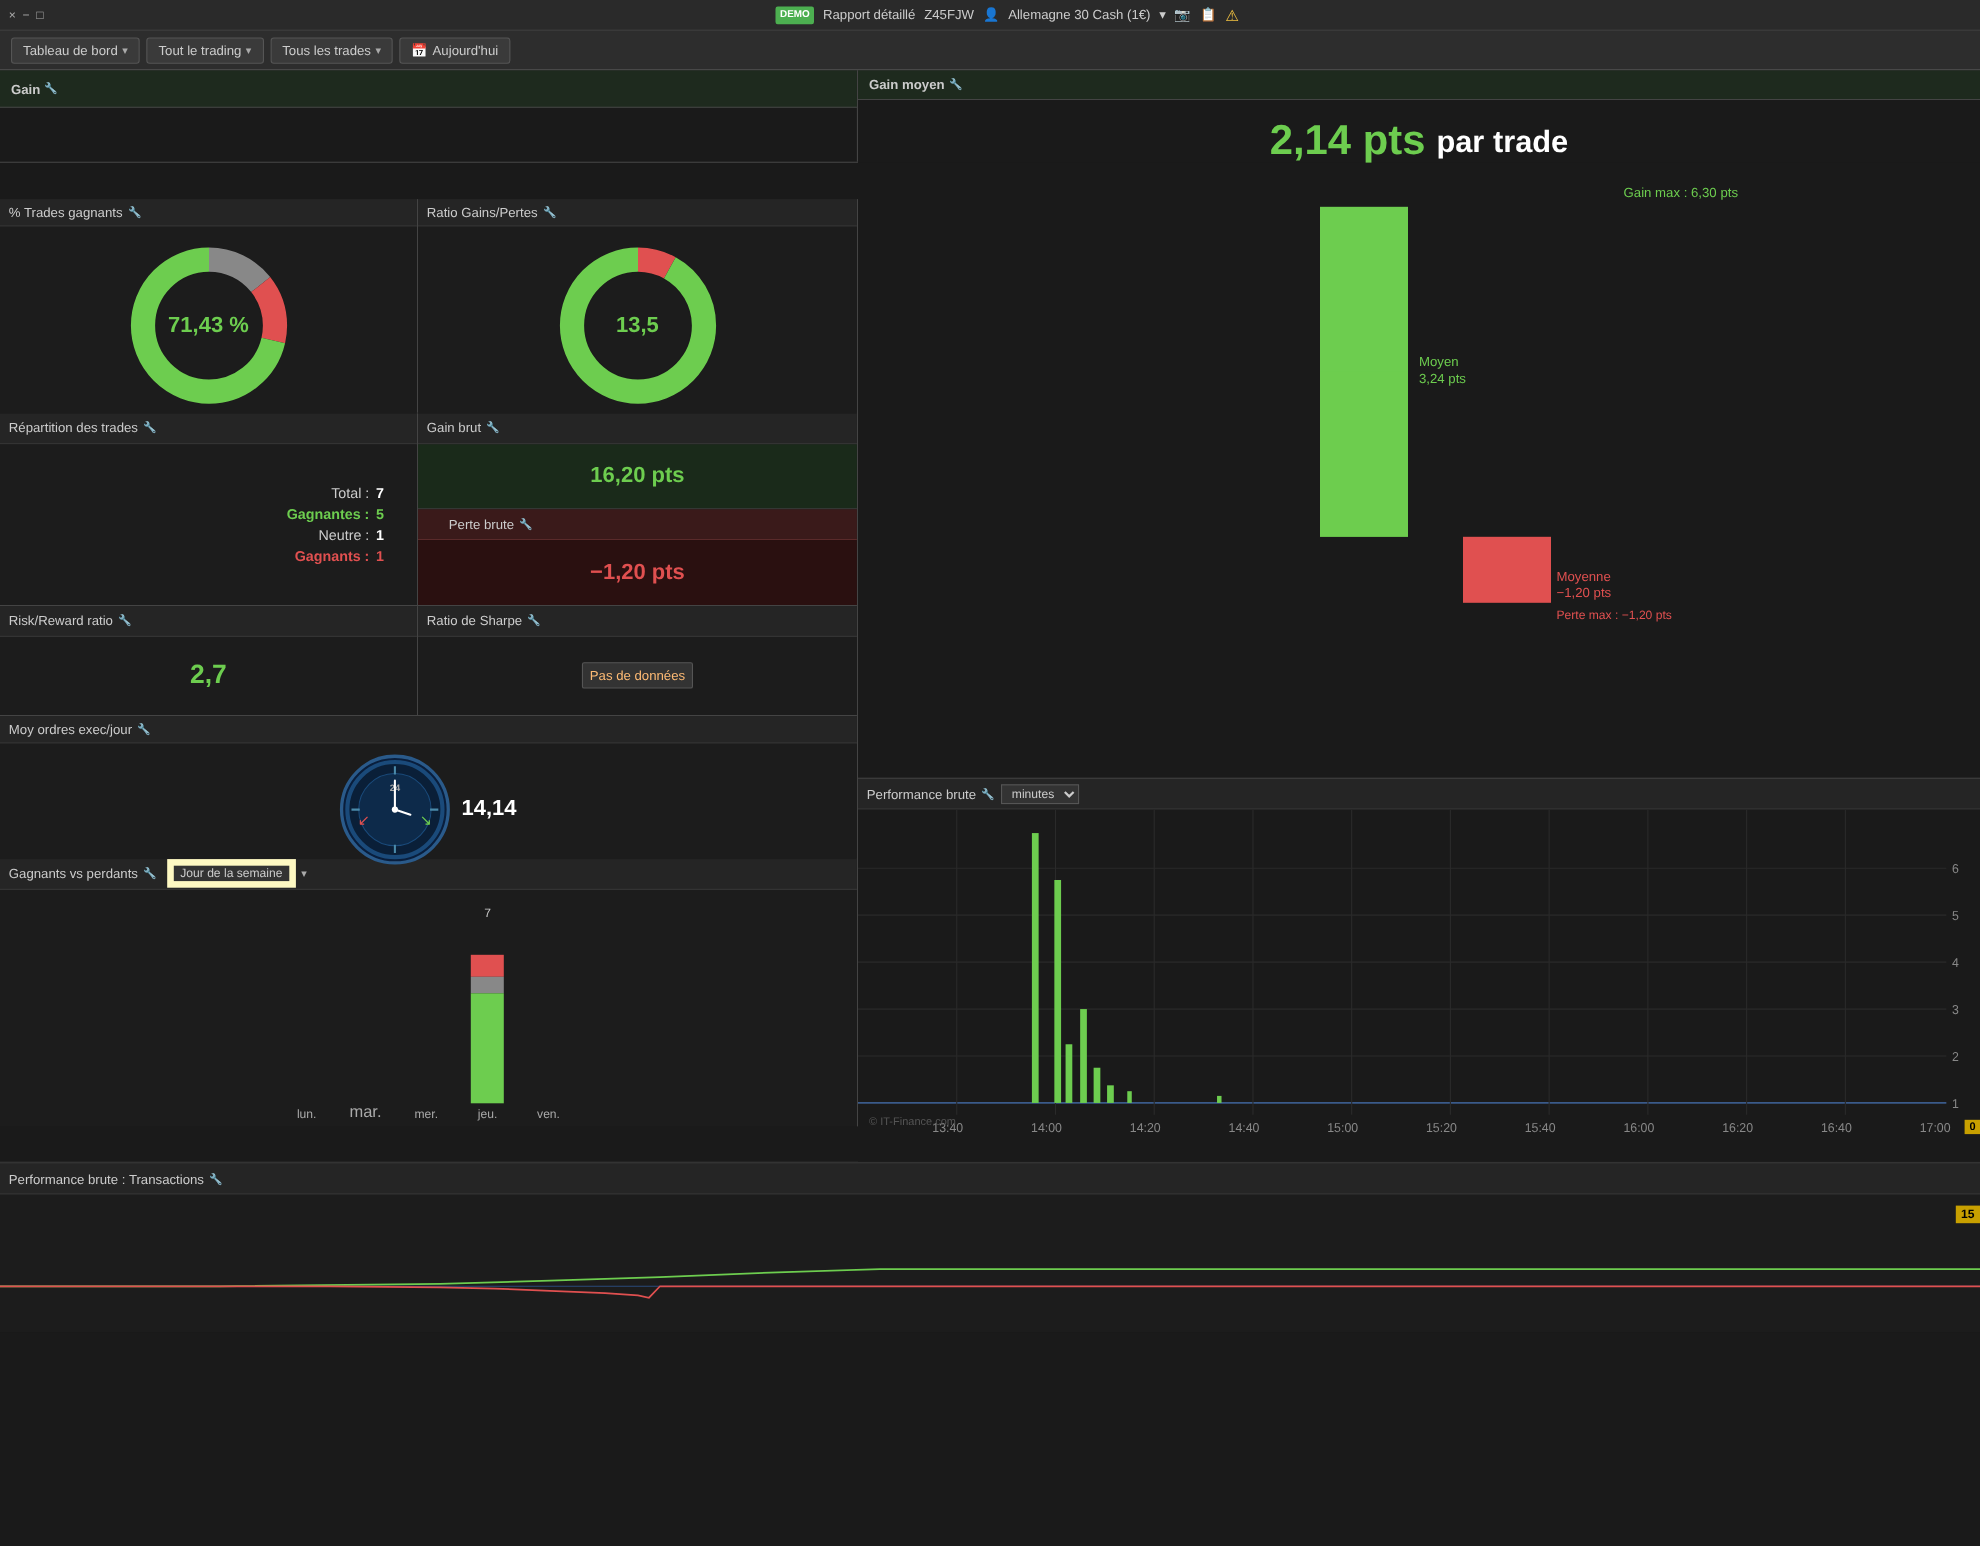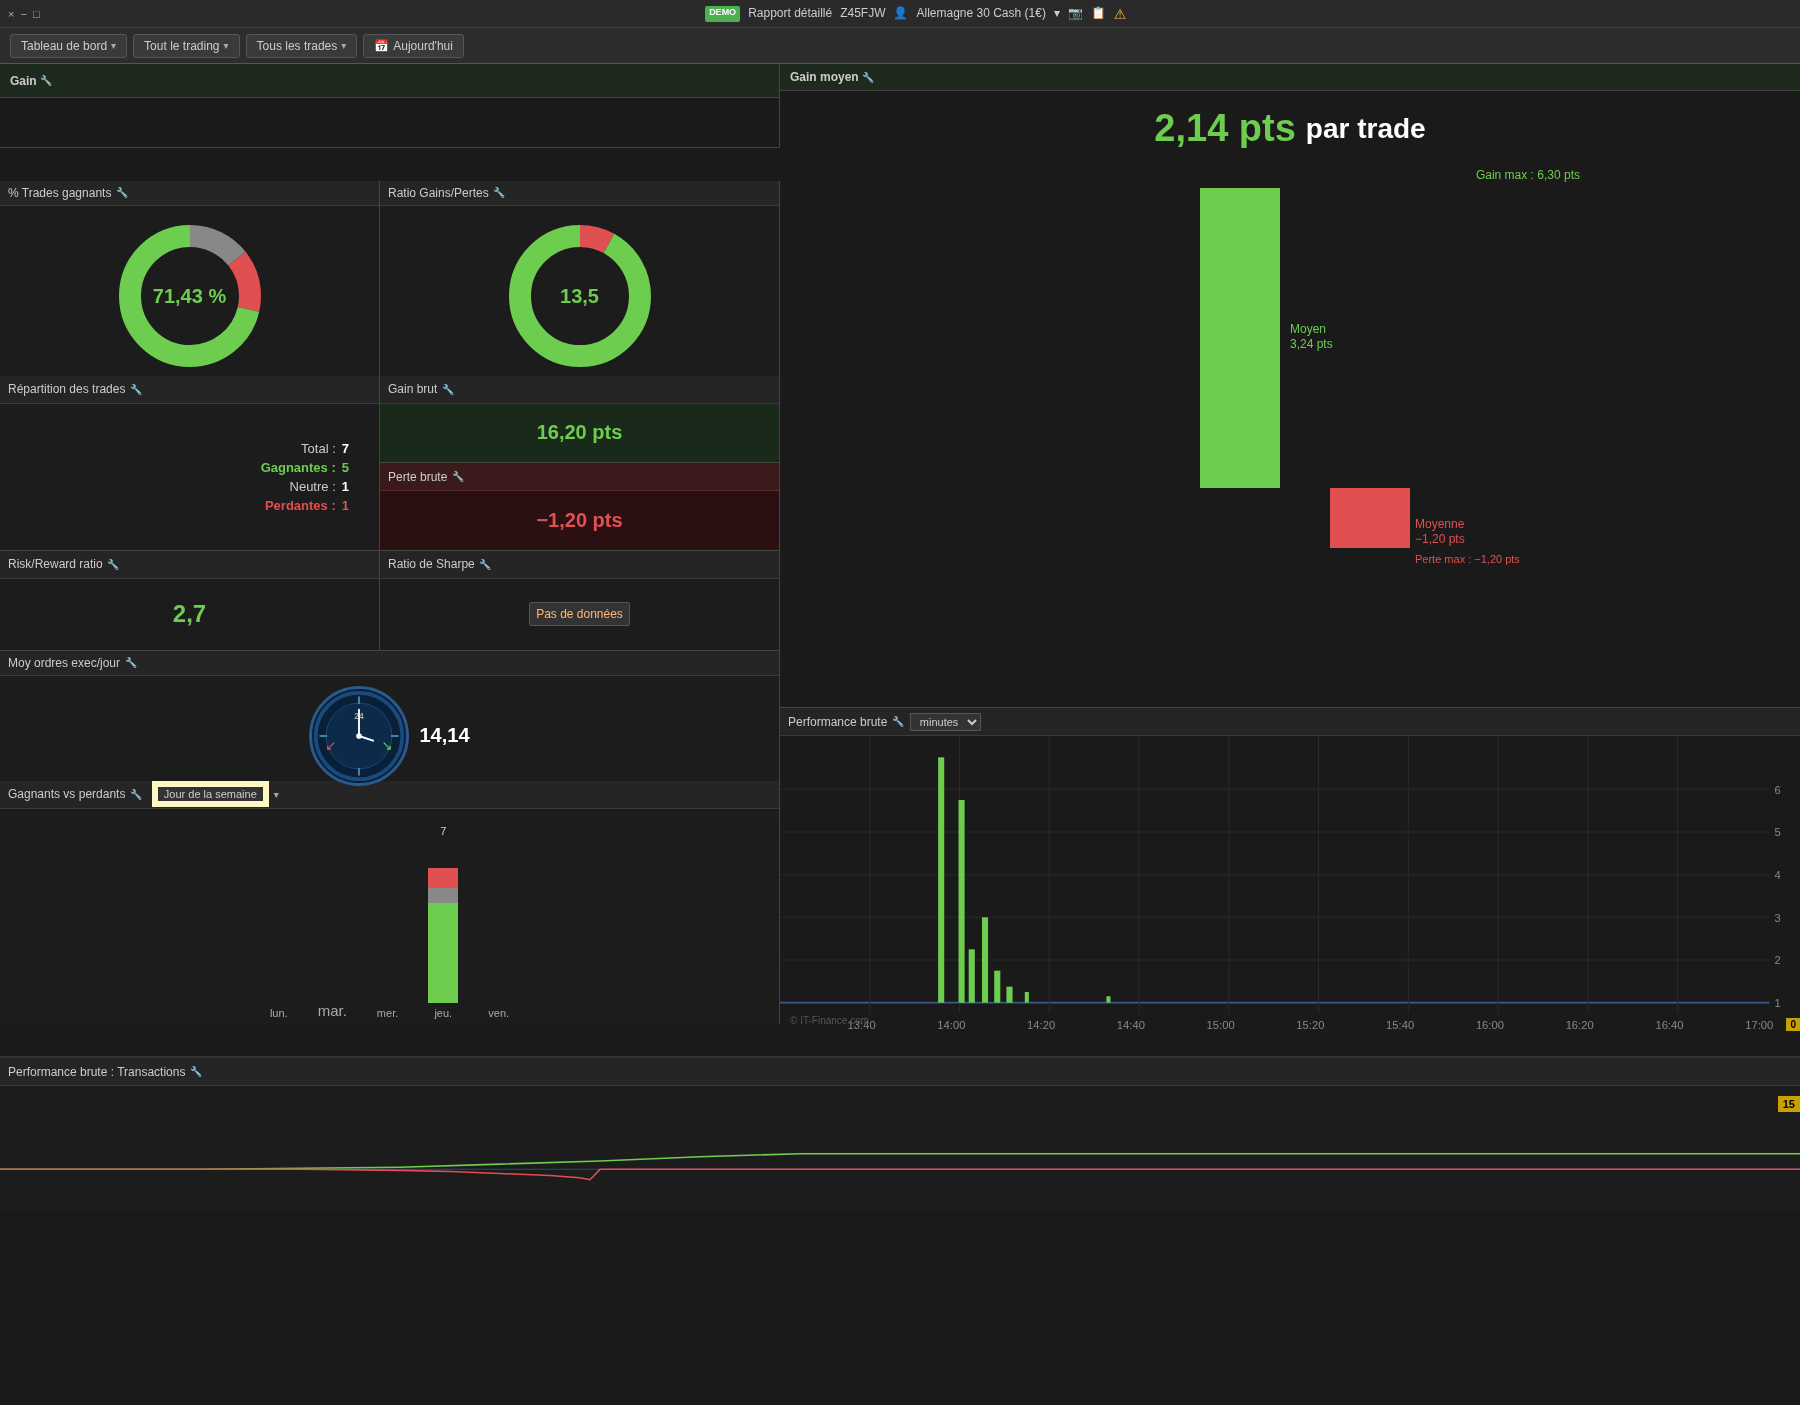--- a/index.html
+++ b/index.html
@@ -398,39 +398,39 @@
             </div>
             <div class="repartition-row">
               <span class="repartition-label repartition-value-green">Gagnantes :</span>
               <span class="repartition-value-green">5</span>
             </div>
             <div class="repartition-row">
               <span class="repartition-label">Neutre :</span>
               <span class="repartition-value-white">1</span>
             </div>
             <div class="repartition-row">
-              <span class="repartition-value-red">Perdantes :</span>
+              <span class="repartition-value-red">Gagnants :</span>
               <span class="repartition-value-red">1</span>
             </div>
           </div>
         </div>
 
         <div style="flex:1; display:flex; flex-direction:column;">
 
           <div style="flex:1; display:flex; flex-direction:column; border-bottom:1px solid #444;">
             <div class="widget-header">
               <span style="color:#ccc;">Gain brut</span>
               <span class="wrench-icon">🔧</span>
             </div>
             <div class="gain-brut-value">16,20 pts</div>
           </div>
 
           <div style="flex:1; display:flex; flex-direction:column;">
             <div class="perte-brute-header">
-              <span style="color:#ccc;">Perte brute</span>
+              <span style="color:#ccc;margin-left:20px;">Perte brute</span>
               <span class="wrench-icon">🔧</span>
             </div>
             <div class="perte-brute-value">−1,20 pts</div>
           </div>
         </div>
       </div>
 
       <div style="display:flex; height:100px; border-bottom:1px solid #444;">
 
         <div style="width:380px; border-right:1px solid #444; display:flex; flex-direction:column;">

